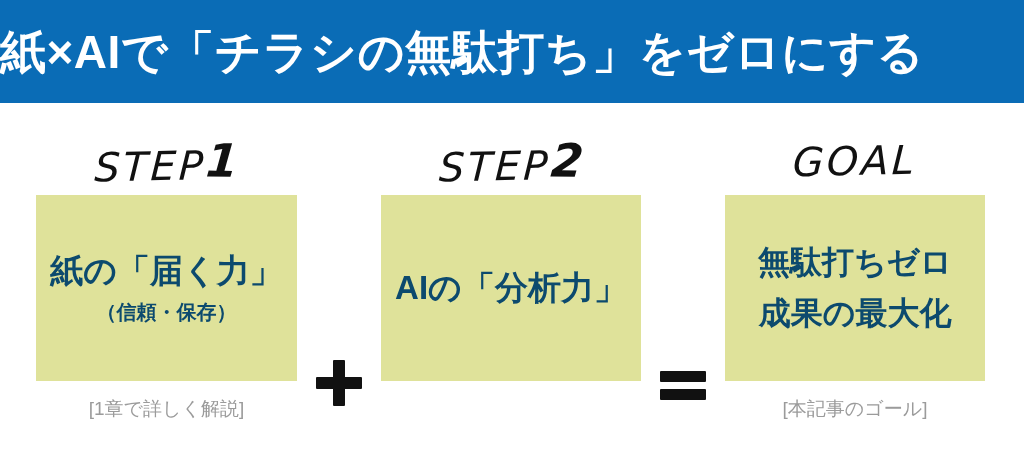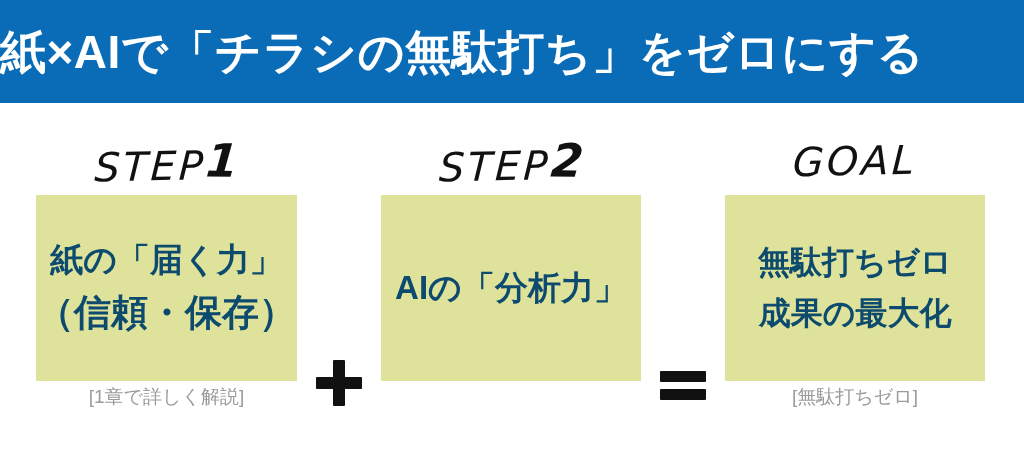--- a/index.html
+++ b/index.html
@@ -100,27 +100,27 @@
   }
 
   .box-line {
     color: #0c4a6e;
     font-weight: bold;
     line-height: 1.28;
     white-space: nowrap;
     text-align: center;
   }
   .box-line.primary { font-size: 33px; }
-  .box-line.secondary { font-size: 37px; margin-top: 8px; }
+  .box-line.secondary { font-size: 20px; margin-top: 8px; }
   .box-line.goal { font-size: 32px; }
   .box-line.goal + .box-line.goal { margin-top: 10px; text-align: center; }
 
   .step-caption {
     position: absolute;
-    top: 284px;
+    top: 296px;
     left: 0;
     width: 100%;
     text-align: center;
     color: #9b9b9b;
     font-size: 19px;
     line-height: 1;
     white-space: nowrap;
   }
 
   
@@ -209,17 +209,17 @@
     </div>
 
     <div class="step-col col3">
       <div class="step-label">
         <span>GOAL</span><span class="big"></span>
       </div>
       <div class="step-box">
         <div class="box-line goal">無駄打ちゼロ</div>
         <div class="box-line goal">成果の最大化</div>
       </div>
-      <div class="step-caption">[無駄打ちゼロ]</div>
+      <div class="step-caption">[本記事のゴール]</div>
     </div>
 
   </div>
 </div>
 
 </body></html>

